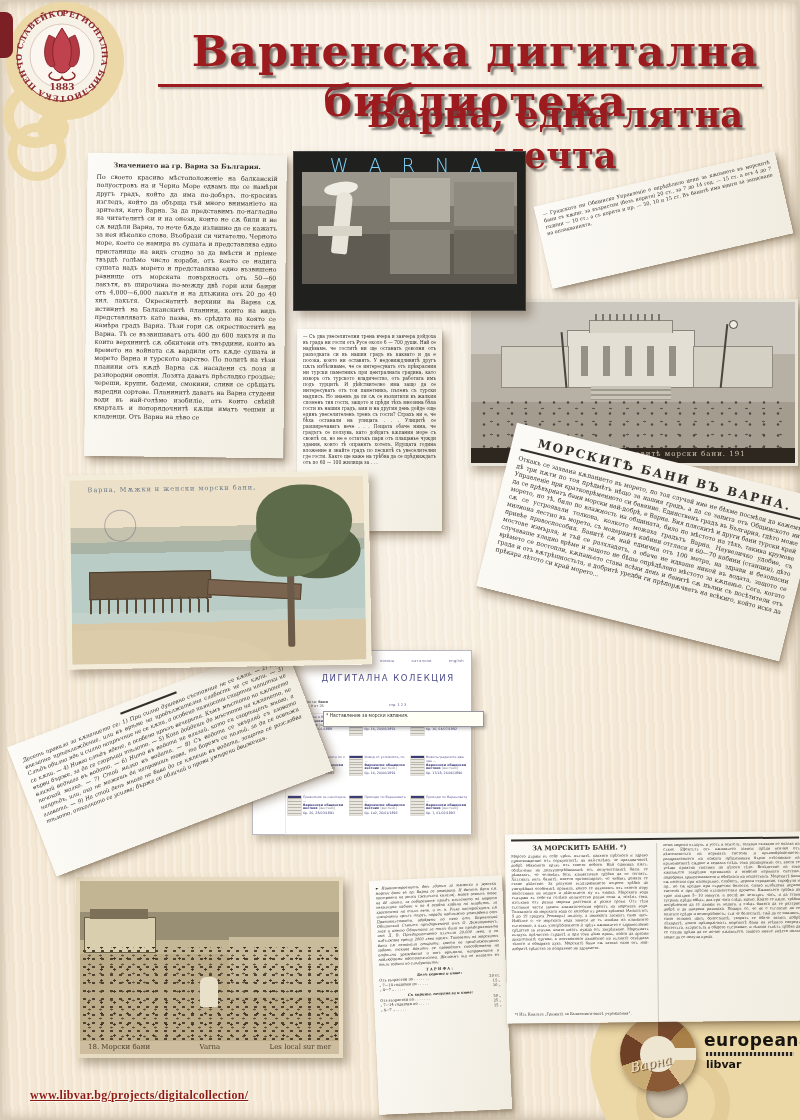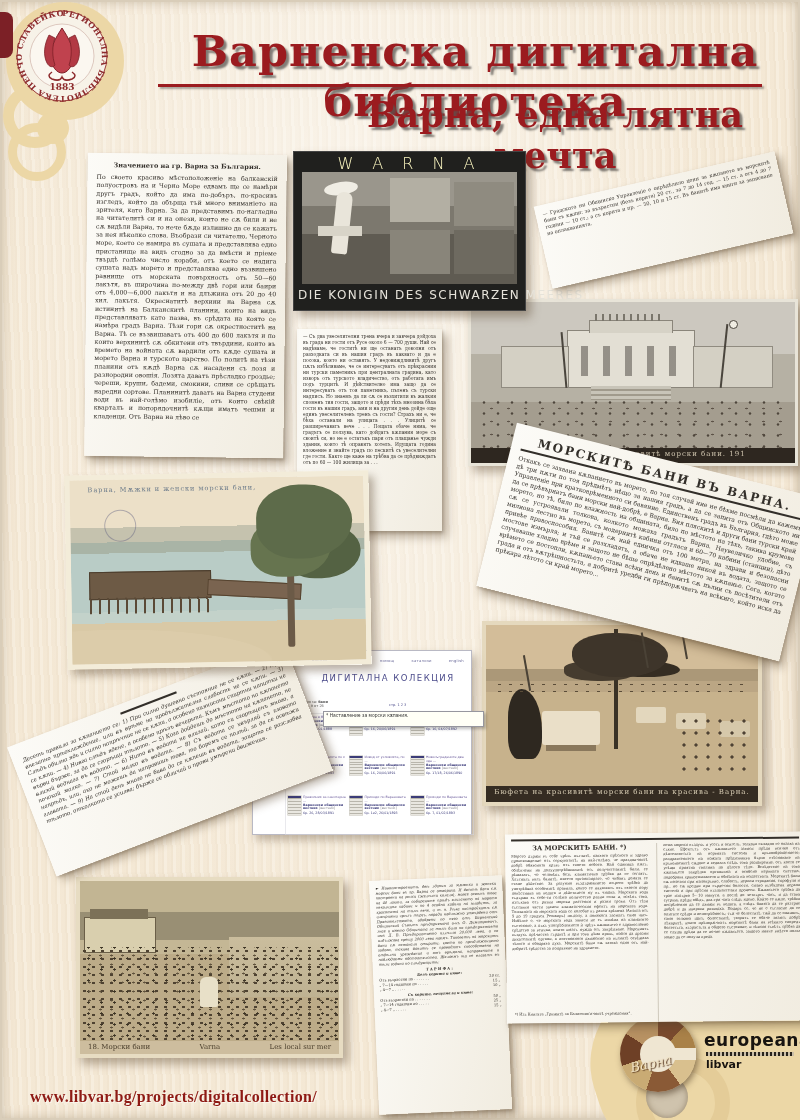--- a/index.html
+++ b/index.html
@@ -45,22 +45,22 @@
     repeating-linear-gradient(0deg,#b9b6ac 0 1px, transparent 1px 3px),#e9e7e0;
     border:1px solid #c9c7bf;position:relative;}
   .thumb::before{content:"";position:absolute;left:0;top:0;right:0;height:4px;background:#3c3c78;}
   .ctit{font-size:6.5px;color:#6a5a9a;line-height:1.15;}
   .csrc{font-size:6.5px;color:#3a3a7a;font-weight:bold;line-height:1.15;}
   .ctype{font-weight:normal;color:#80808c;}
   .ciss{font-size:6.5px;color:#3a3a7a;}
   
   .eu-word{font-family:"DejaVu Sans",sans-serif;font-weight:bold;color:#181410;}
   .stripes{background:repeating-linear-gradient(90deg,#2a241c 0 2px,#cbbfa8 2px 4px);}
-  .footer-url{font-family:"Liberation Serif",serif;font-weight:bold;font-size:16px;
-    color:#8e1a14;letter-spacing:.3px;text-shadow:1px 1px 0 rgba(255,255,255,.6);}
+  .footer-url{font-family:"Liberation Serif",serif;font-weight:bold;font-size:12px;
+    color:#8e1a14;letter-spacing:.3px;text-shadow:1px 1px 0 rgba(255,255,255,.6);text-decoration:underline;}
 </style>
 </head>
 <body>
 
 <div id="poster">
 
   <div class="abs tan circ" style="left:6px;top:2px;width:118px;height:118px;z-index:1;"></div>
   <div class="abs ring" style="left:3px;top:84px;width:42px;height:42px;z-index:1;"></div>
   <div class="abs tan circ" style="left:37px;top:112px;width:32px;height:32px;z-index:1;"></div>
   <div class="abs ring" style="left:8px;top:123px;width:40px;height:40px;border-width:9px;z-index:1;"></div>
@@ -100,22 +100,21 @@
     </div>
   </div>
 
   <div class="abs photo" style="left:293px;top:151px;width:231px;height:158px;z-index:15;background:#20201e;border:1px solid #444;">
     <div class="abs" style="left:8px;top:20px;right:8px;bottom:26px;background:
       linear-gradient(180deg,#9a968c 0 30%,#7c786e 30% 55%,#5f5b52 55% 100%);"></div>
     <div class="abs" style="left:96px;top:26px;width:60px;height:44px;background:#b3afa3;box-shadow:64px 4px 0 #8f8b80, 64px 52px 0 #6e6a60, 0 52px 0 #89857a;"></div>
     <div class="abs" style="left:30px;top:30px;width:34px;height:13px;background:#f0ede4;border-radius:50%;transform:rotate(-8deg);"></div>
     <div class="abs" style="left:40px;top:40px;width:16px;height:62px;background:#e9e5da;border-radius:7px 7px 3px 3px;transform:rotate(6deg);"></div>
     <div class="abs" style="left:24px;top:74px;width:44px;height:10px;background:#d8d4c8;"></div>
-    <div class="abs" style="left:0;top:2px;right:0;text-align:center;color:#fef9c3;font-family:'DejaVu Sans',sans-serif;font-weight:300;font-size:16px;letter-spacing:7px;">W A R N A</div>
-    <div class="capstrip" style="height:22px;color:#e6e3da;font-family:'DejaVu Sans',sans-serif;font-size:12px;letter-spacing:1.5px;text-align:left;padding:4px 0 0 4px;white-space:nowrap;">DIE KONIGIN DES SCHWARZEN MEERES</div>
+    <div class="abs" style="left:0;top:2px;right:0;text-align:center;color:#7dd3fc;font-family:'DejaVu Sans',sans-serif;font-weight:300;font-size:19px;letter-spacing:7px;">W A R N A</div>
   </div>
 
   <div class="abs paper" style="left:540px;top:178px;width:233px;height:72px;padding:6px 7px;transform:rotate(-13deg);z-index:15;">
     <div class="sc55 jt" style="font-size:9px;line-height:1.35;">— Градското ни Общинско Управленіе е опрѣдѣлило цени за кѫпането въ морскитѣ бани съ кѫщи: за възрастни (безъ корита) 20 ст., за 7 до 14 год. — 15 ст. а отъ 4 до 7 години — 10 ст.; а съ корита и пр. — 50, 10 и 15 ст. Въ банитѣ има книги за записване на оплакванията.</div>
   </div>
 
   <div class="abs photo" style="left:468px;top:299px;width:324px;height:161px;z-index:9;background:linear-gradient(180deg,#ccc8bf 0 32%,#b6b1a4 32% 62%,#a49d8f 62% 100%);border:3px solid #e8e4d8;">
     <div class="abs" style="left:96px;top:28px;width:126px;height:56px;background:#e3dfd4;border:1px solid #8a857a;"></div>
     <div class="abs" style="left:118px;top:18px;width:82px;height:12px;background:#d6d2c6;border:1px solid #8a857a;border-bottom:none;"></div>
     <div class="abs" style="left:124px;top:12px;width:70px;height:7px;background:repeating-linear-gradient(90deg,#7a766c 0 2px,transparent 2px 7px);"></div>
@@ -278,32 +277,20 @@
             </div>
           </div>
       </div>
     </div>
   </div>
 
   <div class="abs" style="left:323px;top:711px;width:159px;height:14px;background:#fffff6;border:1px solid #96969e;box-shadow:2px 2px 3px rgba(0,0,0,.25);z-index:25;overflow:hidden;">
     <div class="sc5" style="font-size:9px;padding:2px 4px;font-family:'DejaVu Sans',sans-serif;color:#333;">* Наставление за морски кѫпания.</div>
   </div>
 
-  <div class="abs photo" style="left:482px;top:621px;width:272px;height:177px;z-index:14;background:linear-gradient(180deg,#d3bd99 0 30%,#bba684 30% 38%,#c7b28c 38% 100%);border:4px solid #e5d9be;">
-    <div class="abs" style="left:0;top:44px;right:0;height:12px;background:#ab9878;"></div>
-    <div class="abs" style="left:128px;top:4px;width:4px;height:120px;background:#3a3226;"></div>
-    <div class="abs" style="left:86px;top:8px;width:96px;height:44px;background:#3e352a;border-radius:45% 55% 50% 50%;box-shadow:-20px 16px 0 -12px #463c2f,26px 14px 0 -14px #352d22;"></div>
-    <div class="abs" style="left:56px;top:86px;width:58px;height:34px;background:#ead | false;background:#eadfc8;border-radius:3px;box-shadow:0 10px 0 -4px #8a785c;"></div>
-    <div class="abs" style="left:150px;top:82px;width:30px;height:16px;background:#e3d7bd;border-radius:2px;box-shadow:40px 6px 0 #ddd0b4,84px 14px 0 #d6c8aa;"></div>
-    <div class="abs" style="left:22px;top:64px;width:34px;height:70px;background:#2e2820;border-radius:40% 60% 30% 30%;"></div>
-    <div class="abs" style="left:40px;top:30px;width:2px;height:36px;background:#4a4236;transform:rotate(-10deg);box-shadow:160px -4px 0 #4a4236, 120px -2px 0 #4a4236;"></div>
-    <div class="abs" style="left:8px;top:56px;right:8px;height:14px;background:radial-gradient(#5a4c38 1px, transparent 1.3px) 0 0/11px 7px;"></div>
-    <div class="abs" style="right:10px;top:90px;width:70px;height:60px;background:radial-gradient(#4e4234 1.4px, transparent 1.8px) 0 0/12px 12px;"></div>
-    <div class="capstrip" style="height:14px;background:#352c22;color:#d8cdb4;font-size:7px;letter-spacing:1px;text-align:center;padding-top:2px;">Бюфета на красивитѣ морски бани на красива - Варна.</div>
-  </div>
 
   <div class="abs paper" style="left:374px;top:878px;width:121px;height:222px;padding:6px;transform:rotate(-2.5deg);z-index:12;">
     <div class="sc45" style="font-size:8px;line-height:1.32;font-style:italic;">
       <div class="jt">☛ Новопостроенитѣ двѣ здания за мѫжски и женски морски бани въ гр. Варна се отвориха. И двѣтѣ бани сѫ построени на ролси (желѣзни колела), може освѣнъ това на 40 лакти, за собираните прѣдъ влизането на морето неколцина кабини и по 4 особни кабини на младитѣ, за красотата на тѣхъ вече, и т. н. Рѣка постройкитѣ сѫ извършени чрѣзъ търгъ, поради надлѣжно утвърдени отъ Правителството, одобрени по него отъ Варненский Общинский Съвѣтъ прѣдприемача о-нъ О. Димитровичъ, знае и името Общината за тѣхъ било по прѣдприятието имъ Д. В. Прѣдприятието излѣзло 20,000 лева, а се издължава срещу 2000 лева наемъ. Типоветѣ на морскитѣ бани сѫ останали открити, което по прѣдложението годово, такива банитѣ се проводятъ способствено на отдѣлни уреждания и отъ врѣмена, направените и наблюдаеми обстоятелства. Желаемъ ща се влагатъ въ тѣзи години по слѣдующитѣ:</div>
       <div style="text-align:center;font-weight:bold;font-style:normal;margin-top:4px;">Т А Р И Ф А :</div>
       <div style="text-align:center;font-weight:bold;">Безъ корита и кюве:</div>
       <div style="display:flex;justify-content:space-between;font-style:normal;">
           <span>Отъ възрастни по . . . . . . .</span>
           <span>20 ст.</span>
         </div>

